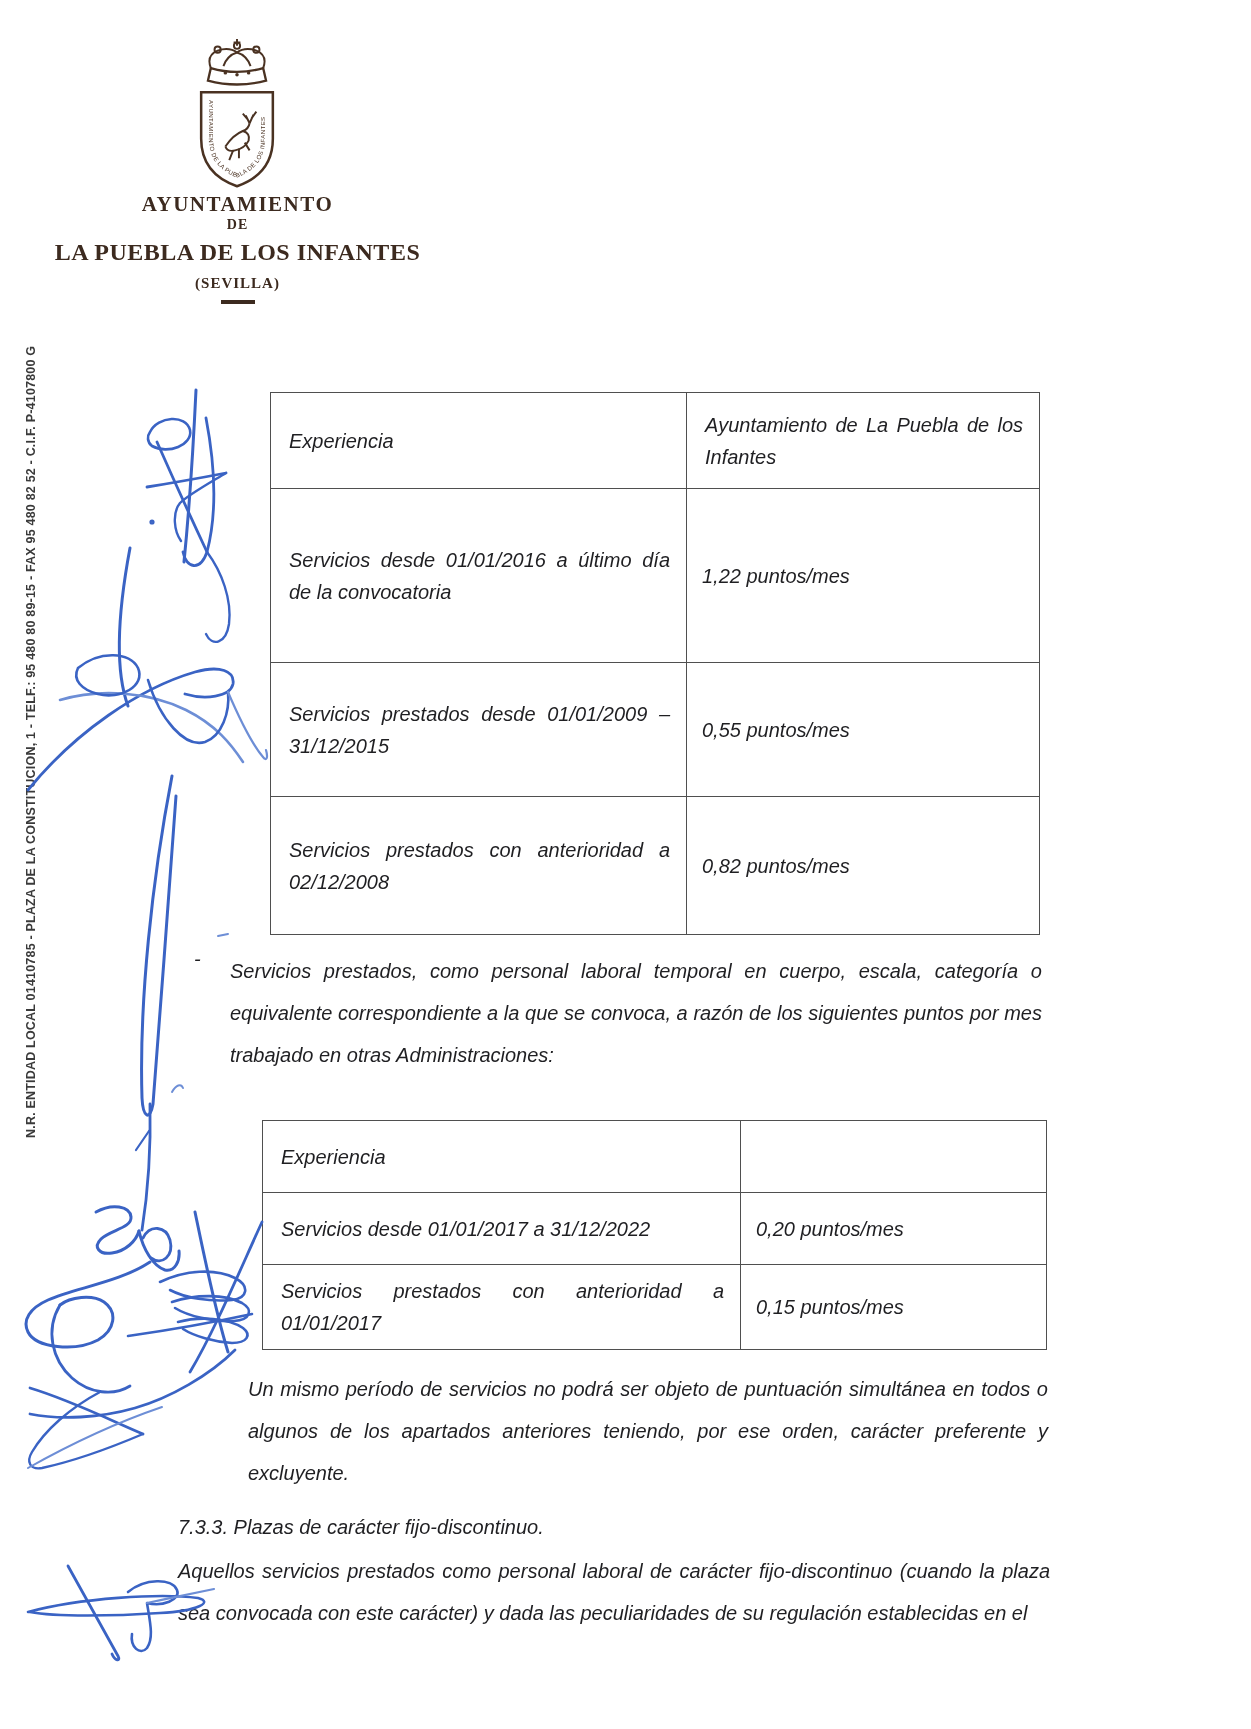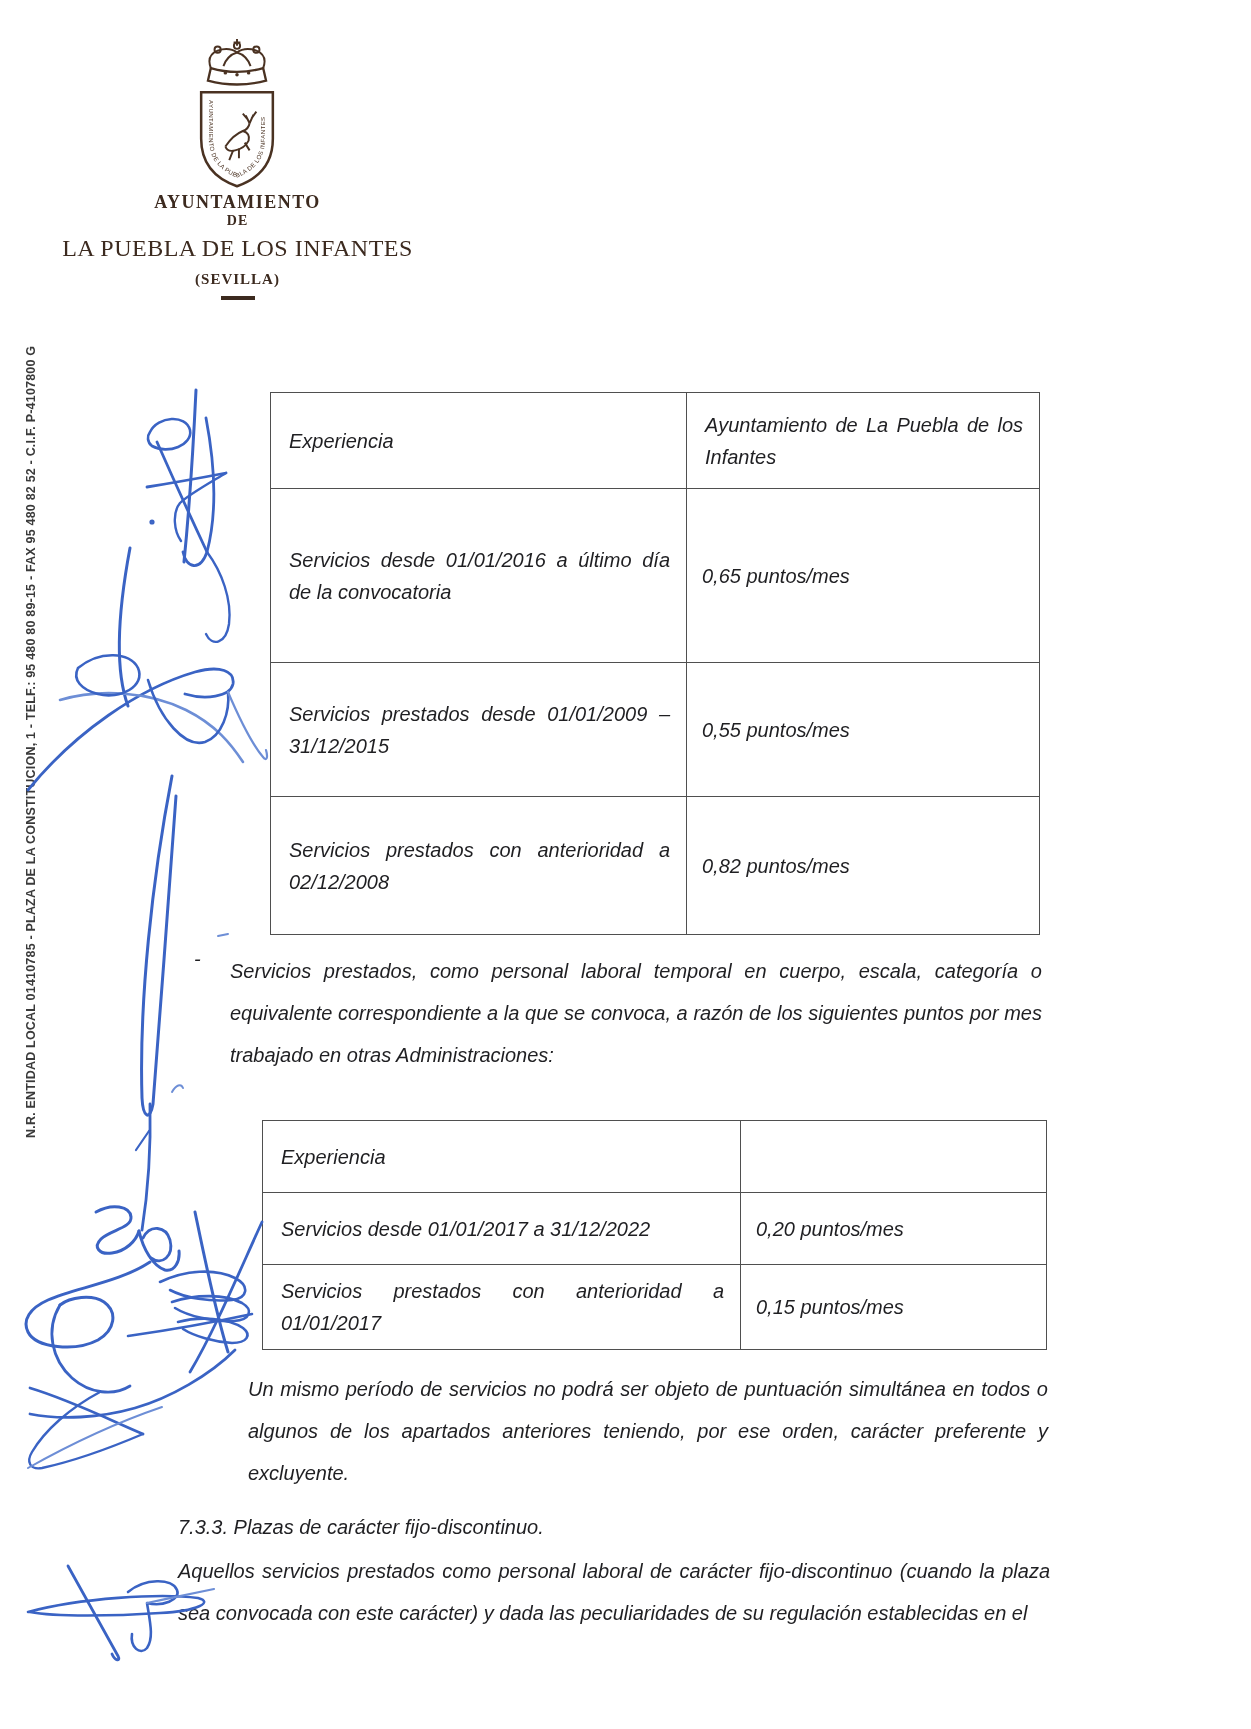--- a/index.html
+++ b/index.html
@@ -12,23 +12,23 @@
     overflow: hidden;
     font-family: "Liberation Sans", sans-serif;
     color: var(--body-text, #1f1f22);
   }
   
   .crest { position: absolute; left: 177px; top: 38px; width: 120px; height: 155px; }
   .crest-stroke { stroke: var(--crest, #4a3222); fill: none; }
   .crest-fill   { fill: var(--crest, #4a3222); }
   .org-block { position: absolute; left: 40px; top: 192px; width: 395px; text-align: center;
                font-family: "Liberation Serif", serif; color: var(--header-text, #3c2a1f); }
-  .org-line1 { font-size: 18px; font-weight: bold; letter-spacing: 1.5px; }
+  .org-line1 { font-size: 21px; font-weight: bold; letter-spacing: 1.5px; }
   .org-line2 { font-size: 14px; font-weight: bold; letter-spacing: 1px; }
-  .org-line3 { font-size: 24px; font-weight: normal; margin-top: 6px; letter-spacing: 0.5px; text-align: center; }
+  .org-line3 { font-size: 24px; font-weight: bold; margin-top: 6px; letter-spacing: 0.5px; text-align: center; }
   .org-line4 { font-size: 15px; font-weight: bold; margin-top: 9px; letter-spacing: 1px; }
   .org-underline { width: 34px; height: 4px; background: var(--header-text, #3c2a1f); margin: 8px auto 0 auto; }
   
   .side-text {
     position: absolute; left: 24px; top: 1138px;
     transform: rotate(-90deg); transform-origin: 0 0;
     white-space: nowrap; width: 720px;
     font-size: 12.5px; font-weight: bold; letter-spacing: 0.2px;
     color: var(--sidebar-text, #3a3a3a);
     font-family: "Liberation Sans", sans-serif;
@@ -111,21 +111,21 @@
   <div class="side-text">N.R. ENTIDAD LOCAL 01410785 - PLAZA DE LA CONSTITUCION, 1 - TELF.: 95 480 80 89-15 - FAX 95 480 82 52 - C.I.F. P-4107800 G</div>
 
   <table class="doc-table t1">
     <tbody>
         <tr class="rh">
       <td class="c1">Experiencia</td>
       <td>Ayuntamiento de La Puebla de los Infantes</td>
     </tr>
     <tr class="r1">
       <td class="c1">Servicios desde 01/01/2016 a último día de la convocatoria</td>
-      <td class="points">0,65 puntos/mes</td>
+      <td class="points">1,22 puntos/mes</td>
     </tr>
     <tr class="r2">
       <td class="c1">Servicios prestados desde 01/01/2009 – 31/12/2015</td>
       <td class="points">0,55 puntos/mes</td>
     </tr>
     <tr class="r3">
       <td class="c1">Servicios prestados con anterioridad a 02/12/2008</td>
       <td class="points">0,82 puntos/mes</td>
     </tr>
   </tbody>

